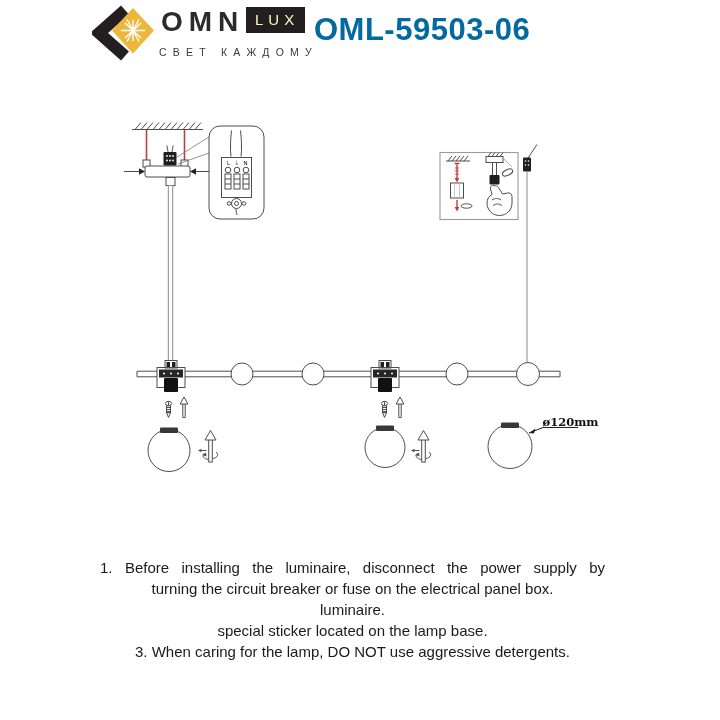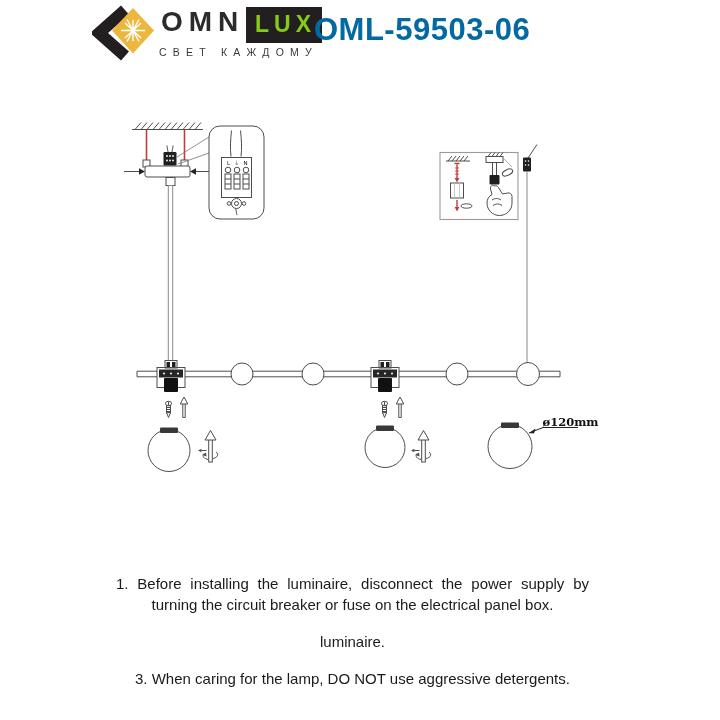--- a/index.html
+++ b/index.html
@@ -7,22 +7,22 @@
     width:720px;height:720px;position:relative;background:#ffffff;
     font-family:"Liberation Sans", sans-serif;overflow:hidden;color:#1b1b1b;
   }
   
   .logo-mark{position:absolute;left:92px;top:3px;width:70px;height:62px;}
   .brand-omni{
     position:absolute;left:161px;top:6px;font-size:28px;font-weight:600;
     letter-spacing:6px;color:#2b2b2b;
   }
   .lux-badge{
-    position:absolute;left:246px;top:7px;background:#231F20;color:#84cc16;
-    font-size:23px;font-weight:700;letter-spacing:5px;padding:4px 6px 5px 9px;
+    position:absolute;left:246px;top:7px;background:#231F20;color:#fef9c3;
+    font-size:15px;font-weight:400;letter-spacing:5px;padding:4px 6px 5px 9px;
   }
   .brand-tagline{
     position:absolute;left:159px;top:46px;font-size:10.5px;font-weight:400;
     letter-spacing:6.2px;color:#3a3a3a;white-space:nowrap;
   }
   .model-number{
     position:absolute;left:314px;top:12px;font-size:31px;font-weight:700;
     color:#0369a1;letter-spacing:0.5px;white-space:nowrap;
   }
   
@@ -34,21 +34,21 @@
   .red{stroke:#C43B3B;fill:none;}
   .redf{fill:#C43B3B;stroke:none;}
   .dotw{fill:#ffffff;stroke:none;}
   .dim-text{font-family:"DejaVu Serif", serif;font-weight:700;font-size:11.5px;fill:#111;}
   .term-text{font-family:"DejaVu Sans", sans-serif;font-size:5.5px;fill:#111;letter-spacing:1.5px;}
   
   .instructions{
     position:absolute;left:100px;top:557px;width:505px;
     font-size:15px;line-height:21px;color:#1b1b1b;
   }
-  .instructions p{margin:16px;}
+  .instructions p{margin:0;}
   .iline{display:block;text-align:center;}
   .iline.just{text-align:justify;text-align-last:justify;}
 </style>
 </head>
 <body>
 
 <div>
   <svg class="logo-mark" viewBox="0 0 70 62">
     <polyline points="33,7 7,30 33,53" fill="none" stroke="#231F20" stroke-width="12"></polyline>
     <polygon points="41,5 62,27.5 41,50.5 20,27.5" fill="#EDB73D"></polygon>
@@ -259,17 +259,18 @@
 
 <div class="instructions">
   <p>
     <span class="iline just">1. Before installing the luminaire, disconnect the power supply by</span>
     <span class="iline">turning the circuit breaker or fuse on the electrical panel box.</span>
   </p>
   <p>
     <span class="iline">luminaire.</span>
   </p>
   <p>
+    <span class="iline">special sticker located on the lamp base.</span>
   </p>
   <p>
     <span class="iline">3. When caring for the lamp, DO NOT use aggressive detergents.</span>
   </p>
 </div>
 
 </body></html>

